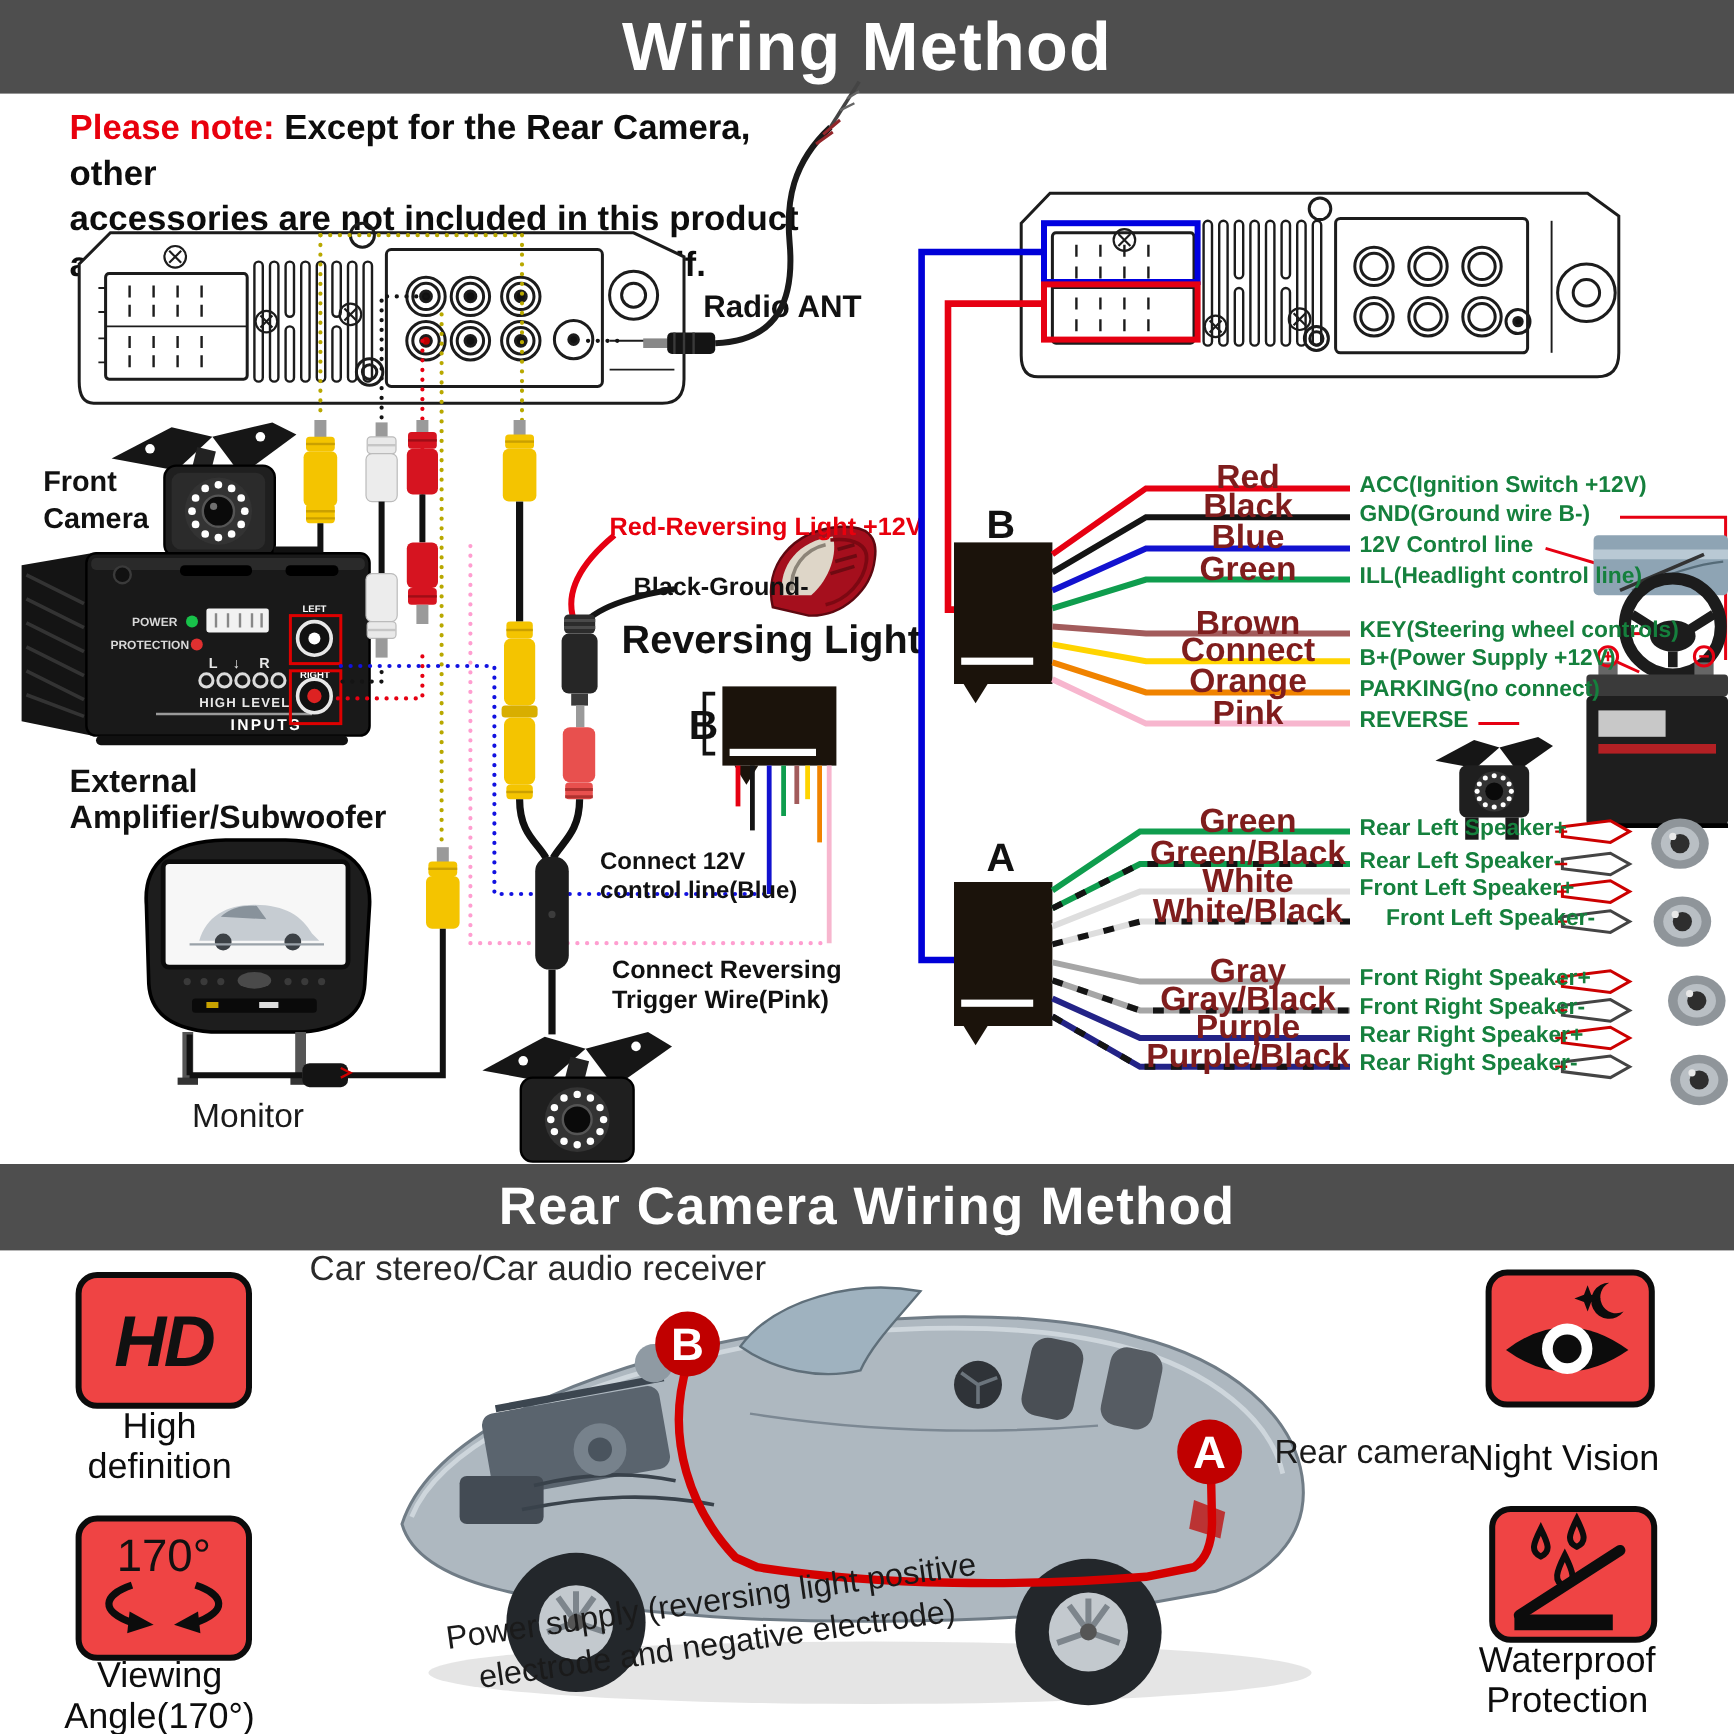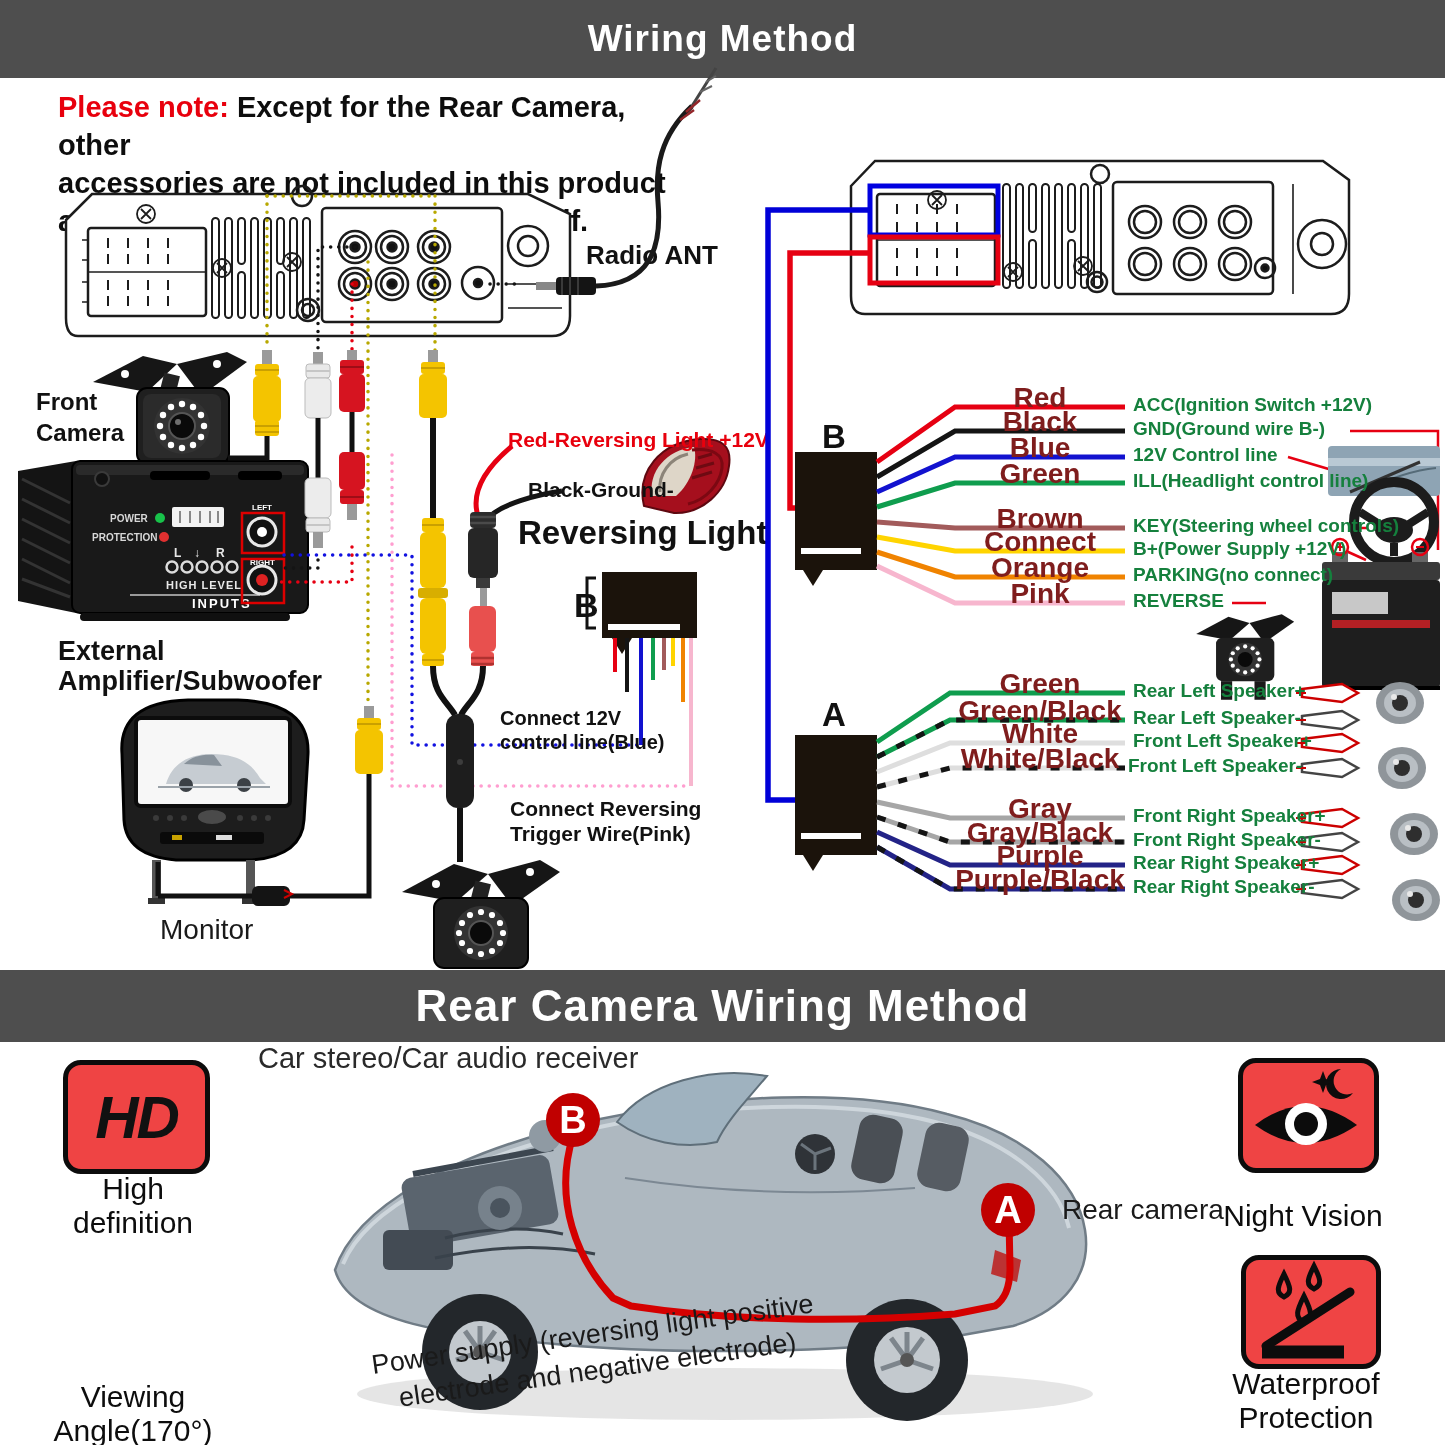--- a/index.html
+++ b/index.html
@@ -1,21 +1,21 @@
 <!DOCTYPE html>
 <html><head>
 <meta charset="utf-8">
 <style>
   html,body{margin:0;padding:0;background:#fff;}
   #stage{position:relative;width:1445px;height:1445px;background:#fff;overflow:hidden;
          font-family:"Liberation Sans",sans-serif;color:#111;}
   .abs{position:absolute;}
   .banner{left:0;width:1445px;background:#4e4e4e;color:#fff;font-weight:bold;
           display:flex;align-items:center;justify-content:center;letter-spacing:1px;}
-  #banner-top{top:0;height:78px;font-size:37px;}
+  #banner-top{top:0;height:78px;font-size:57px;}
   #banner-mid{top:970px;height:72px;font-size:44px;}
   .note{left:58px;top:88px;width:640px;font-size:29px;font-weight:bold;line-height:38px;color:#0d0d0d;}
   .note .red{color:#e8000d;}
   .lbl{white-space:nowrap;}
   .b{font-weight:bold;}
   .cname{font-size:28px;font-weight:bold;color:#7f1d1d;transform:translateX(-50%);}
   .wdesc{font-size:19px;font-weight:bold;color:#15803d;}
   .cap{font-size:30px;color:#0d0d0d;text-align:center;line-height:34px;}
   .featbox{border:5px solid #0c0c0c;border-radius:18px;background:#ef4444;}
   .hdtxt{font-style:italic;font-weight:bold;font-size:60px;letter-spacing:-2px;}
@@ -606,21 +606,21 @@
   <div class="abs lbl cname" style="left:1040px;top:718px;">White</div>
   <div class="abs lbl cname" style="left:1040px;top:743px;">White/Black</div>
   <div class="abs lbl cname" style="left:1040px;top:793px;">Gray</div>
   <div class="abs lbl cname" style="left:1040px;top:817px;">Gray/Black</div>
   <div class="abs lbl cname" style="left:1040px;top:840px;">Purple</div>
   <div class="abs lbl cname" style="left:1040px;top:864px;">Purple/Black</div>
 
   <div class="abs lbl wdesc" style="left:1133px;top:680px;">Rear Left Speaker+</div>
   <div class="abs lbl wdesc" style="left:1133px;top:707px;">Rear Left Speaker-</div>
   <div class="abs lbl wdesc" style="left:1133px;top:730px;">Front Left Speaker+</div>
-  <div class="abs lbl wdesc" style="left:1128px;top:755px;">Front Left Speaker-</div>
+  <div class="abs lbl wdesc" style="left:1155px;top:755px;">Front Left Speaker-</div>
   <div class="abs lbl wdesc" style="left:1133px;top:805px;">Front Right Speaker+</div>
   <div class="abs lbl wdesc" style="left:1133px;top:829px;">Front Right Speaker-</div>
   <div class="abs lbl wdesc" style="left:1133px;top:852px;">Rear Right Speaker+</div>
   <div class="abs lbl wdesc" style="left:1133px;top:876px;">Rear Right Speaker-</div>
 
   <div class="abs lbl" style="left:258px;top:1042px;font-size:29px;color:#2a2a2a;">Car stereo/Car audio receiver</div>
 
   <svg class="abs" style="left:295px;top:1058px;" width="820" height="380">
     <ellipse cx="430" cy="336" rx="368" ry="26" fill="#dcdcdc" opacity="0.75"></ellipse>
     <path d="M40,212 C60,150 152,96 300,62 C420,36 560,30 652,56 C732,76 782,122 790,172 C797,216 770,252 718,268 L640,282 C520,296 360,296 260,286 C160,277 55,266 40,212 Z" fill="#aeb8c0" stroke="#707c86" stroke-width="2.5"></path>
@@ -679,20 +679,29 @@
   </div>
 
   <div class="abs featbox" style="left:63px;top:1060px;width:137px;height:104px;display:flex;align-items:center;justify-content:center;">
     <span class="hdtxt">HD</span>
   </div>
   <div class="abs cap" style="left:43px;top:1172px;width:180px;">
     <span>High</span><br>
     <span>definition</span>
   </div>
 
+  <div class="abs featbox" style="left:63px;top:1263px;width:137px;height:111px;">
+    <div style="text-align:center;font-size:38px;margin-top:8px;">170°</div>
+    <svg width="137" height="56" style="display:block;margin-top:-6px;">
+      <path d="M42,8 C18,16 14,30 44,40" fill="none" stroke="#0c0c0c" stroke-width="6"></path>
+      <path d="M40,30 L60,41 L38,48 Z" fill="#0c0c0c"></path>
+      <path d="M95,8 C119,16 123,30 93,40" fill="none" stroke="#0c0c0c" stroke-width="6"></path>
+      <path d="M97,30 L77,41 L99,48 Z" fill="#0c0c0c"></path>
+    </svg>
+  </div>
   <div class="abs cap" style="left:33px;top:1380px;width:200px;">
     <span>Viewing</span><br>
     <span>Angle(170°)</span>
   </div>
 
   <div class="abs featbox" style="left:1238px;top:1058px;width:131px;height:105px;">
     <svg width="131" height="105">
       <path d="M70,4 A15,15 0 1 0 82,28 A13,13 0 0 1 70,4 Z" fill="#0c0c0c" transform="translate(28,2)"></path>
       <path d="M80,8 L83,16 L91,19 L83,22 L80,30 L77,22 L69,19 L77,16 Z" fill="#0c0c0c"></path>
       <path d="M12,62 Q62,24 114,62 Q62,98 12,62 Z" fill="#0c0c0c"></path>

